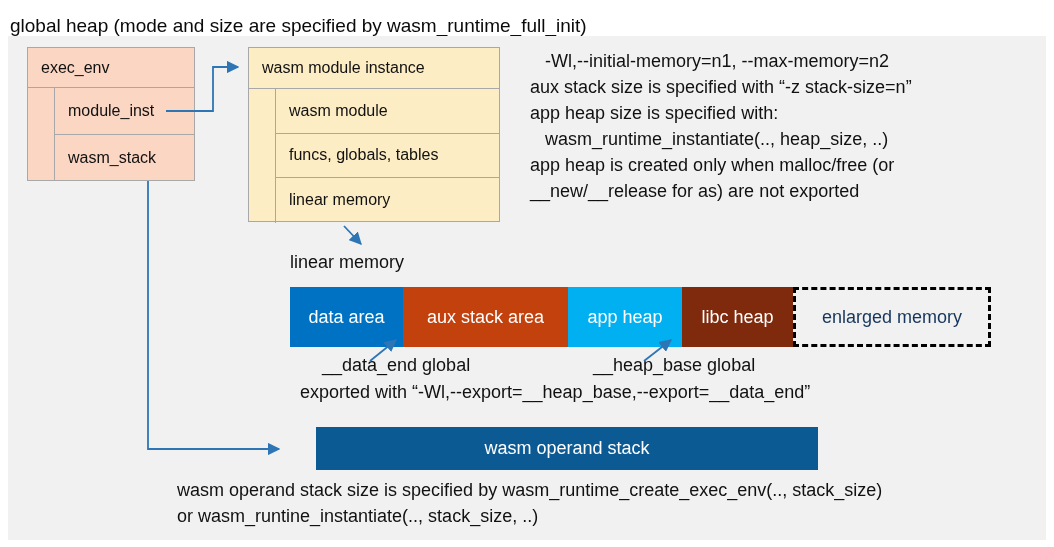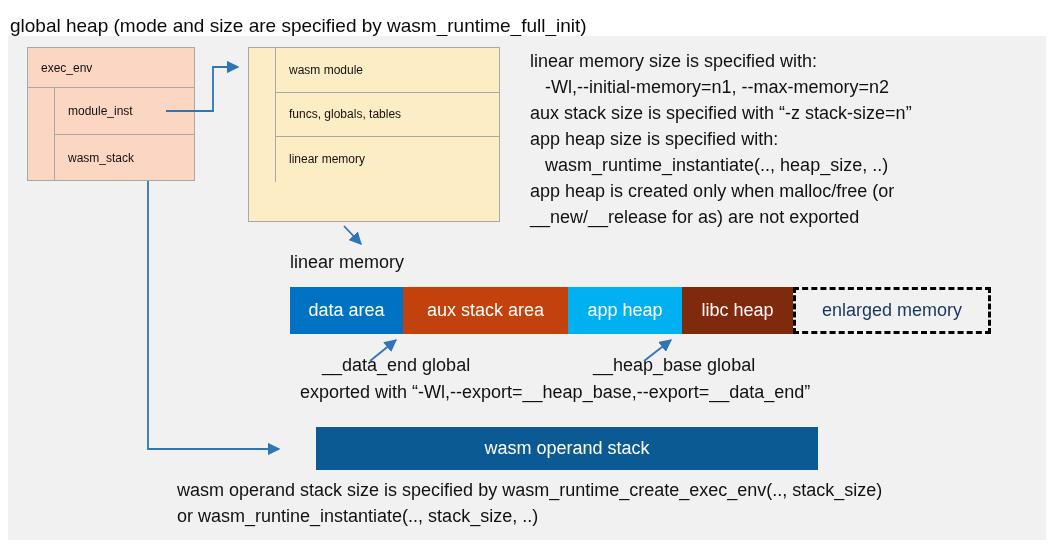--- a/index.html
+++ b/index.html
@@ -4,42 +4,42 @@
 <style>
   html,body{margin:0;padding:0;background:#ffffff;}
   .canvas{
     position:relative;width:1054px;height:547px;overflow:hidden;
     font-family:"Liberation Sans", sans-serif;color:#111;
   }
   .title{position:absolute;left:10px;top:4px;font-size:19px;color:#0a0a0a;white-space:pre;margin-top:11px;}
   .panel{position:absolute;left:8px;top:36px;width:1038px;height:504px;background:#f1f1f1;}
 
   
-  .nest-box{position:absolute;border:1px solid #a8a8a8;box-sizing:border-box;font-size:12px;}
+  .nest-box{position:absolute;border:1px solid #a8a8a8;box-sizing:border-box;font-size:16px;}
   .exec-box{left:27px;top:47px;width:168px;height:134px;background:#fbd6c3;}
   .mod-box{left:248px;top:47px;width:252px;height:175px;background:#fdedc4;}
   .box-header{display:flex;align-items:center;padding-left:13px;border-bottom:1px solid #a8a8a8;box-sizing:border-box;}
   .exec-box .box-header{height:40px;}
   .mod-box .box-header{height:41px;}
   .box-body{display:flex;}
   .indent{width:26px;}
   .rows{flex:1;border-left:1px solid #a8a8a8;}
   .nest-row{display:flex;align-items:center;padding-left:13px;border-bottom:1px solid #a8a8a8;box-sizing:border-box;}
   .nest-row:last-child{border-bottom:none;}
   .exec-box .nest-row{height:46.5px;}
   .mod-box .nest-row{height:44.6px;}
 
   
   .notes-top{position:absolute;left:530px;top:48px;font-size:18px;line-height:26px;}
   .notes-top div{white-space:pre;}
 
   
   .lm-label{position:absolute;left:290px;top:252px;font-size:18px;}
   .lm-bar{position:absolute;left:290px;top:287px;height:46px;width:704px;}
-  .seg{position:absolute;top:0;height:47px;display:flex;align-items:center;justify-content:center;
+  .seg{position:absolute;top:0;height:60px;display:flex;align-items:center;justify-content:center;
        color:#ffffff;font-size:18px;box-sizing:border-box;}
   .seg-data{left:0;width:113px;}
   .seg-aux{left:113px;width:165px;}
   .seg-app{left:278px;width:114px;}
   .seg-libc{left:392px;width:111px;}
   .seg-enlarged{left:503px;width:198px;border:3px dashed #000;color:#17365d;background:transparent;}
 
   
   .ann{position:absolute;font-size:18px;white-space:pre;}
   .ann-data-end{left:322px;top:355px;}
@@ -68,32 +68,32 @@
     <div class="box-body">
       <div class="indent"></div>
       <div class="rows">
         <div class="nest-row">module_inst</div>
         <div class="nest-row">wasm_stack</div>
       </div>
     </div>
   </div>
 
   <div class="nest-box mod-box" style="background-color: rgb(253, 237, 196);">
+    <div class="box-header">wasm module instance</div>
     <div class="box-body">
       <div class="indent"></div>
       <div class="rows">
         <div class="nest-row">wasm module</div>
         <div class="nest-row">funcs, globals, tables</div>
         <div class="nest-row">linear memory</div>
       </div>
     </div>
   </div>
 
   <div class="notes-top">
-    <div>linear memory size is specified with:</div>
     <div>   -Wl,--initial-memory=n1, --max-memory=n2</div>
     <div>aux stack size is specified with “-z stack-size=n”</div>
     <div>app heap size is specified with:</div>
     <div>   wasm_runtime_instantiate(.., heap_size, ..)</div>
     <div>app heap is created only when malloc/free (or</div>
     <div>__new/__release for as) are not exported</div>
   </div>
 
   <div class="lm-label">linear memory</div>
   <div class="lm-bar">

